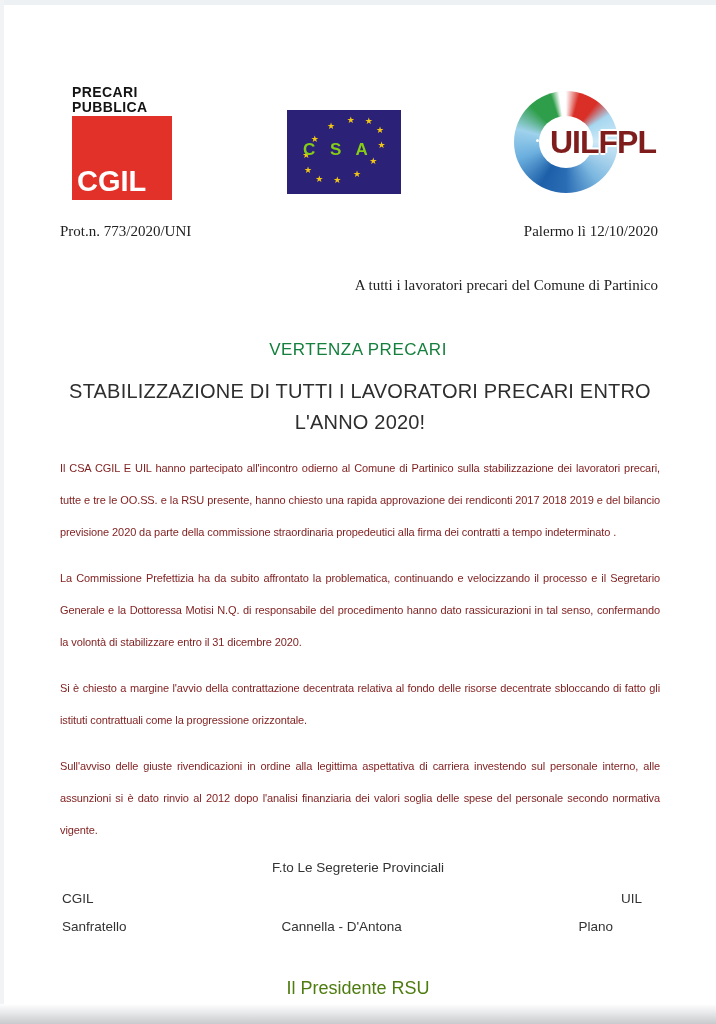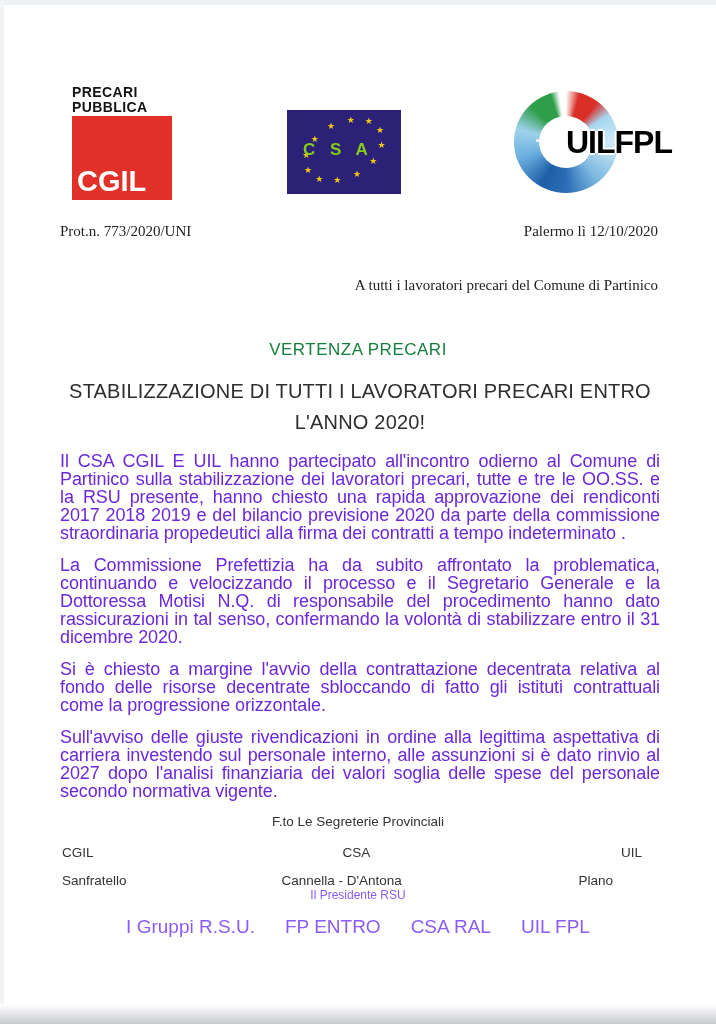--- a/index.html
+++ b/index.html
@@ -58,22 +58,22 @@
   }
   .uil-ring::after{
     content:"";position:absolute;inset:25px;border-radius:50%;background:#ffffff;
   }
   .uil-dots{
     position:absolute;left:22px;top:52px;width:3px;height:3px;border-radius:50%;background:#fff;
     box-shadow:5px -8px 0 #fff,10px -13px 0 #fff,4px 2px 0 #fff,9px -3px 0 #fff,
       14px -8px 0 #fff,8px 7px 0 #fff,13px 2px 0 #fff,18px -3px 0 #fff;
   }
   .uil-acronym{
-    position:absolute;left:52px;top:37px;
-    font-weight:800;font-size:32px;letter-spacing:-1px;color:#000000;
+    position:absolute;left:36px;top:37px;
+    font-weight:800;font-size:32px;letter-spacing:-1px;color:#7f1d1d;
     text-shadow:-2px 0 0 #fff,2px 0 0 #fff,0 -2px 0 #fff,0 2px 0 #fff;
   }
 
   
   .prot-row{
     display:flex;justify-content:space-between;
     margin:26px 58px 0 60px;
     font-family:"Liberation Serif","DejaVu Serif",serif;
     font-size:15px;color:#222;
   }
@@ -90,35 +90,35 @@
   }
   .subtitle{
     text-align:center;margin:16px 0 0 4px;
     font-size:20px;font-weight:400;letter-spacing:.2px;color:#2e2e2e;line-height:1.55;
   }
 
   
   .body-text{margin:6px 0 0 0;}
   .body-text p{
     margin:14px 56px 0 60px;
-    font-size:18px;line-height:18px;letter-spacing:-.1px;
-    text-align:justify;color:#6d28d9;
+    font-size:11px;line-height:32px;letter-spacing:-.1px;
+    text-align:justify;color:#7f1d1d;
   }
 
   
   .fto{text-align:center;margin-top:14px;font-size:13.5px;color:#333;}
   .sig-row{display:flex;margin:0 0 0 62px;font-size:13.5px;color:#333;}
   .sig-row .c1{flex:1.05;text-align:left;}
   .sig-row .c2{flex:1.3;text-align:center;}
   .sig-row .c3{flex:1;text-align:right;}
   .sig-orgs{margin-top:16px;}
   .sig-orgs .c3{padding-right:74px;}
   .sig-names{margin-top:13px;}
   .sig-names .c3{padding-right:103px;}
-  .president{text-align:center;font-size:12px;color:#8b5cf6;}
+  .president{text-align:center;margin-top:44px;font-size:18px;color:#4d7c0f;}
   .groups{
     display:flex;justify-content:center;gap:30px;margin-top:14px;
     font-size:19px;color:#8b5cf6;
   }
 </style>
 </head>
 <body>
 
 <div class="page">
   <div class="edge-top"></div>
@@ -171,28 +171,27 @@
 
   <h2 class="subtitle">
     <div>STABILIZZAZIONE DI TUTTI I LAVORATORI PRECARI ENTRO</div>
     <div>L'ANNO 2020!</div>
   </h2>
 
   <div class="body-text">
     <p>Il CSA CGIL E UIL  hanno partecipato all'incontro odierno al Comune di Partinico sulla stabilizzazione dei lavoratori precari, tutte e tre le OO.SS. e la RSU presente,  hanno chiesto una rapida approvazione dei rendiconti 2017 2018 2019 e del bilancio previsione 2020 da parte della commissione straordinaria propedeutici alla firma dei contratti a tempo indeterminato .</p>
     <p>La  Commissione Prefettizia ha da subito affrontato la problematica, continuando e velocizzando il processo e il Segretario Generale e la Dottoressa Motisi N.Q. di responsabile del procedimento hanno dato rassicurazioni in tal senso, confermando la volontà di stabilizzare entro il 31 dicembre 2020.</p>
     <p>Si è chiesto a margine l'avvio della contrattazione decentrata relativa al fondo delle risorse decentrate sbloccando di fatto gli istituti contrattuali come la progressione orizzontale.</p>
-    <p>Sull'avviso delle giuste rivendicazioni in ordine alla legittima aspettativa di carriera investendo sul personale interno, alle assunzioni si è dato rinvio al 2027 dopo l'analisi finanziaria dei valori soglia delle spese del personale secondo normativa vigente.</p>
+    <p>Sull'avviso delle giuste rivendicazioni in ordine alla legittima aspettativa di carriera investendo sul personale interno, alle assunzioni si è dato rinvio al 2012 dopo l'analisi finanziaria dei valori soglia delle spese del personale secondo normativa vigente.</p>
   </div>
 
   <div class="fto">F.to Le Segreterie Provinciali</div>
 
   <div class="sig-row sig-orgs">
     <span class="c1">CGIL</span>
-    <span class="c2">CSA</span>
     <span class="c3">UIL</span>
   </div>
 
   <div class="sig-row sig-names">
     <span class="c1">Sanfratello</span>
     <span class="c2">Cannella -  D'Antona</span>
     <span class="c3">Plano</span>
   </div>
 
   <div class="president">Il Presidente RSU</div>

